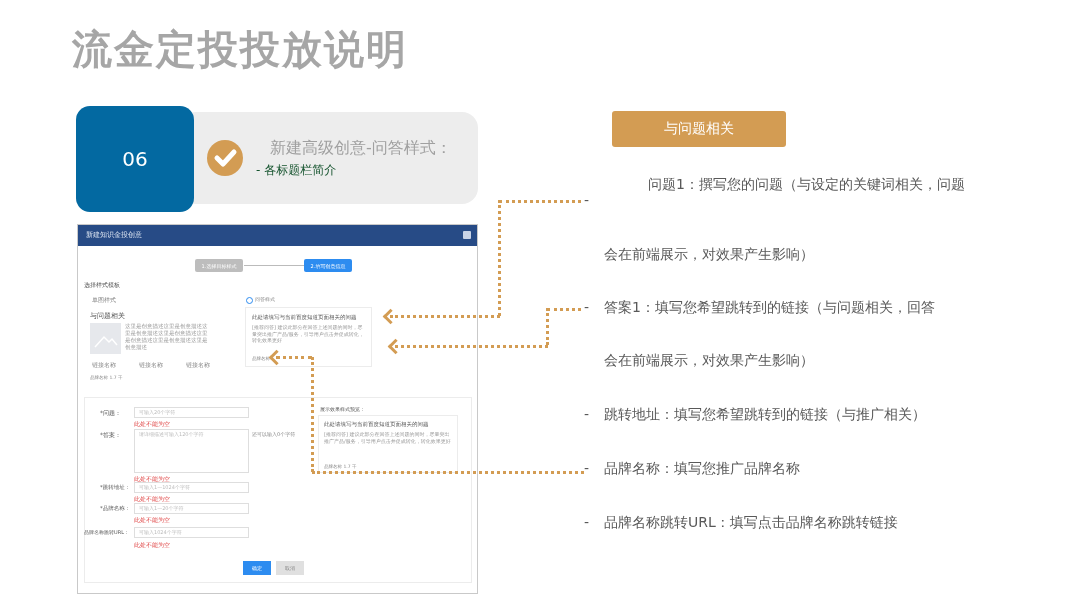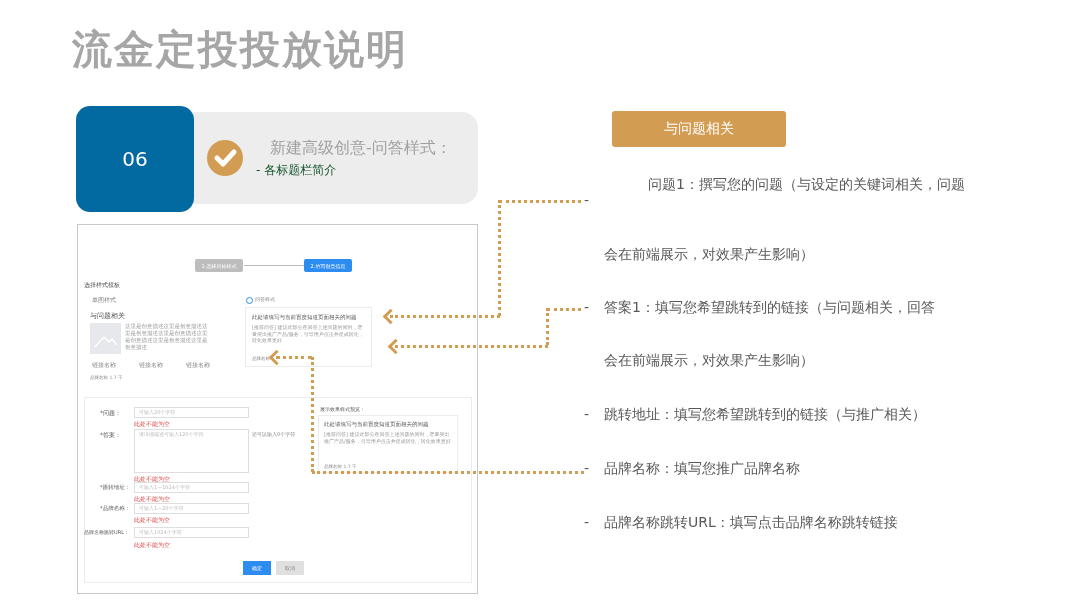--- a/index.html
+++ b/index.html
@@ -61,20 +61,24 @@
 <div class="abs dash" style="left:584px;top:406px;">-</div>
 <div class="abs bullet" style="left:604px;top:406px;">跳转地址：填写您希望跳转到的链接（与推广相关）</div>
 
 <div class="abs dash" style="left:584px;top:460px;">-</div>
 <div class="abs bullet" style="left:604px;top:460px;text-align:center;">品牌名称：填写您推广品牌名称</div>
 
 <div class="abs dash" style="left:584px;top:514px;">-</div>
 <div class="abs bullet" style="left:604px;top:514px;">品牌名称跳转URL：填写点击品牌名称跳转链接</div>
 
 <div class="abs dlg">
+  <div class="dlg-head">
+    <span class="dlg-title">新建知识金投创意</span>
+    <span class="dlg-close"></span>
+  </div>
 
   <div class="abs" style="left:117px;top:34px;width:48px;height:13px;background:#bdbdbd;border-radius:2px;color:#fff;font-size:5px;display:flex;align-items:center;justify-content:center;">
       <span>1.选择目标样式</span>
     </div>
   <div class="abs" style="left:166px;top:40px;width:60px;height:1px;background:#bbb;"></div>
   <div class="abs" style="left:226px;top:34px;width:48px;height:13px;background:#2d8cf0;border-radius:2px;color:#fff;font-size:5px;display:flex;align-items:center;justify-content:center;">
       <span>2.填写创意信息</span>
     </div>
 
   <div class="abs tinyd" style="left:6px;top:56px;">选择样式模板</div>

